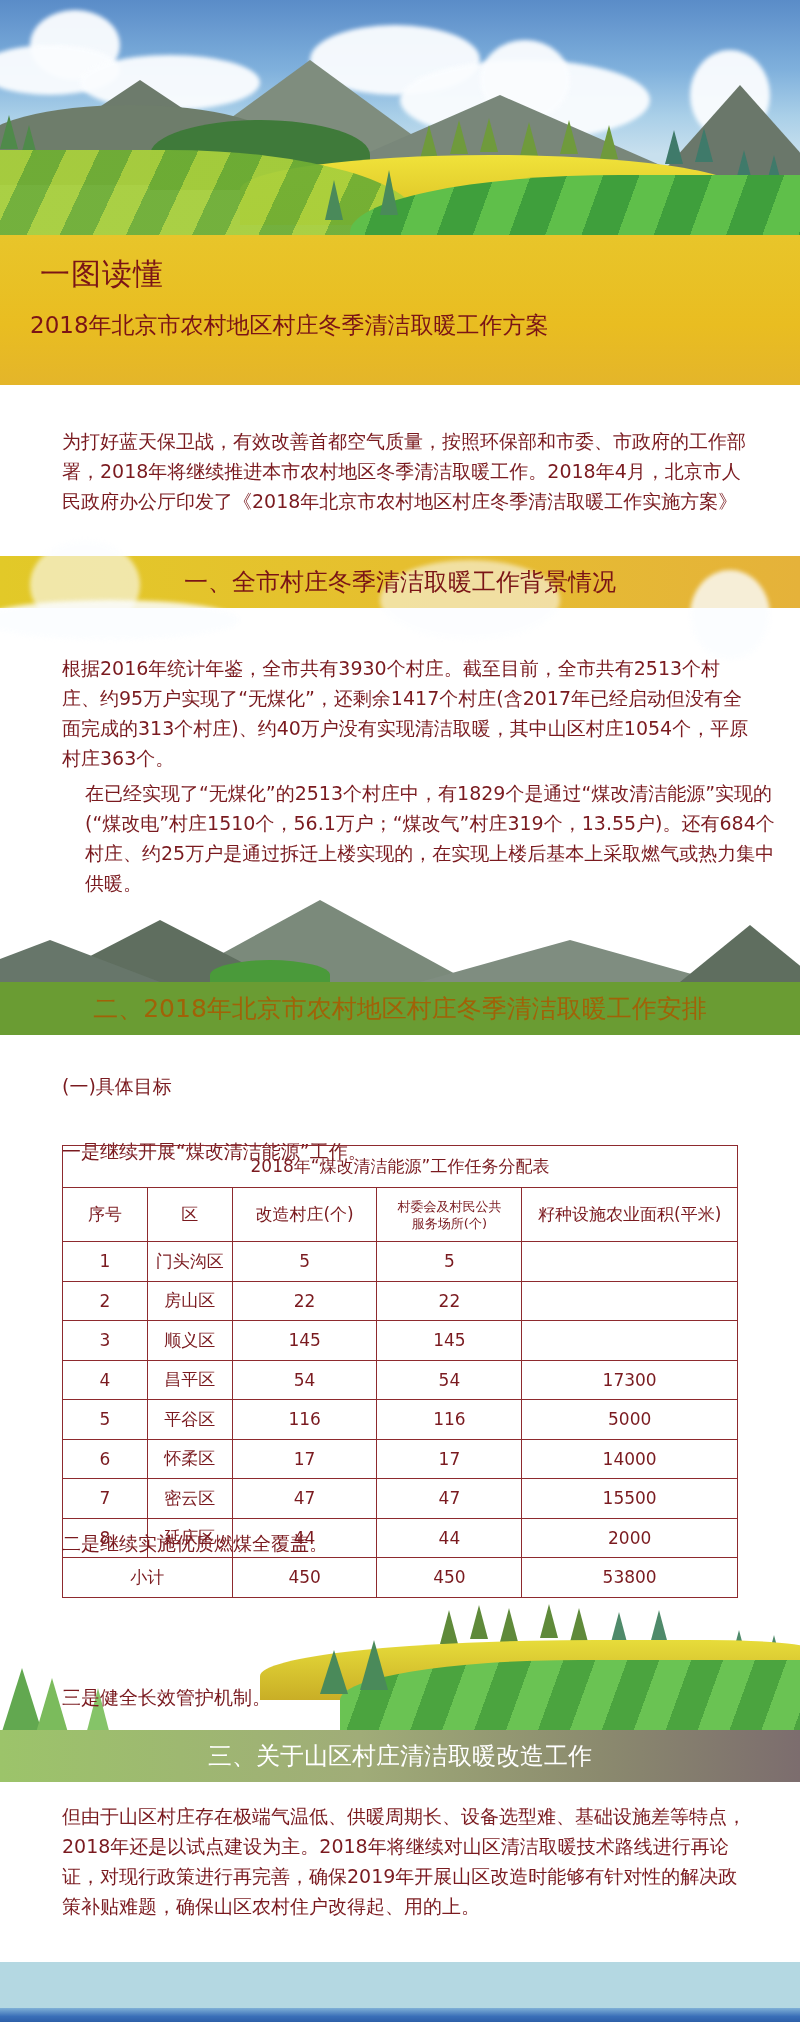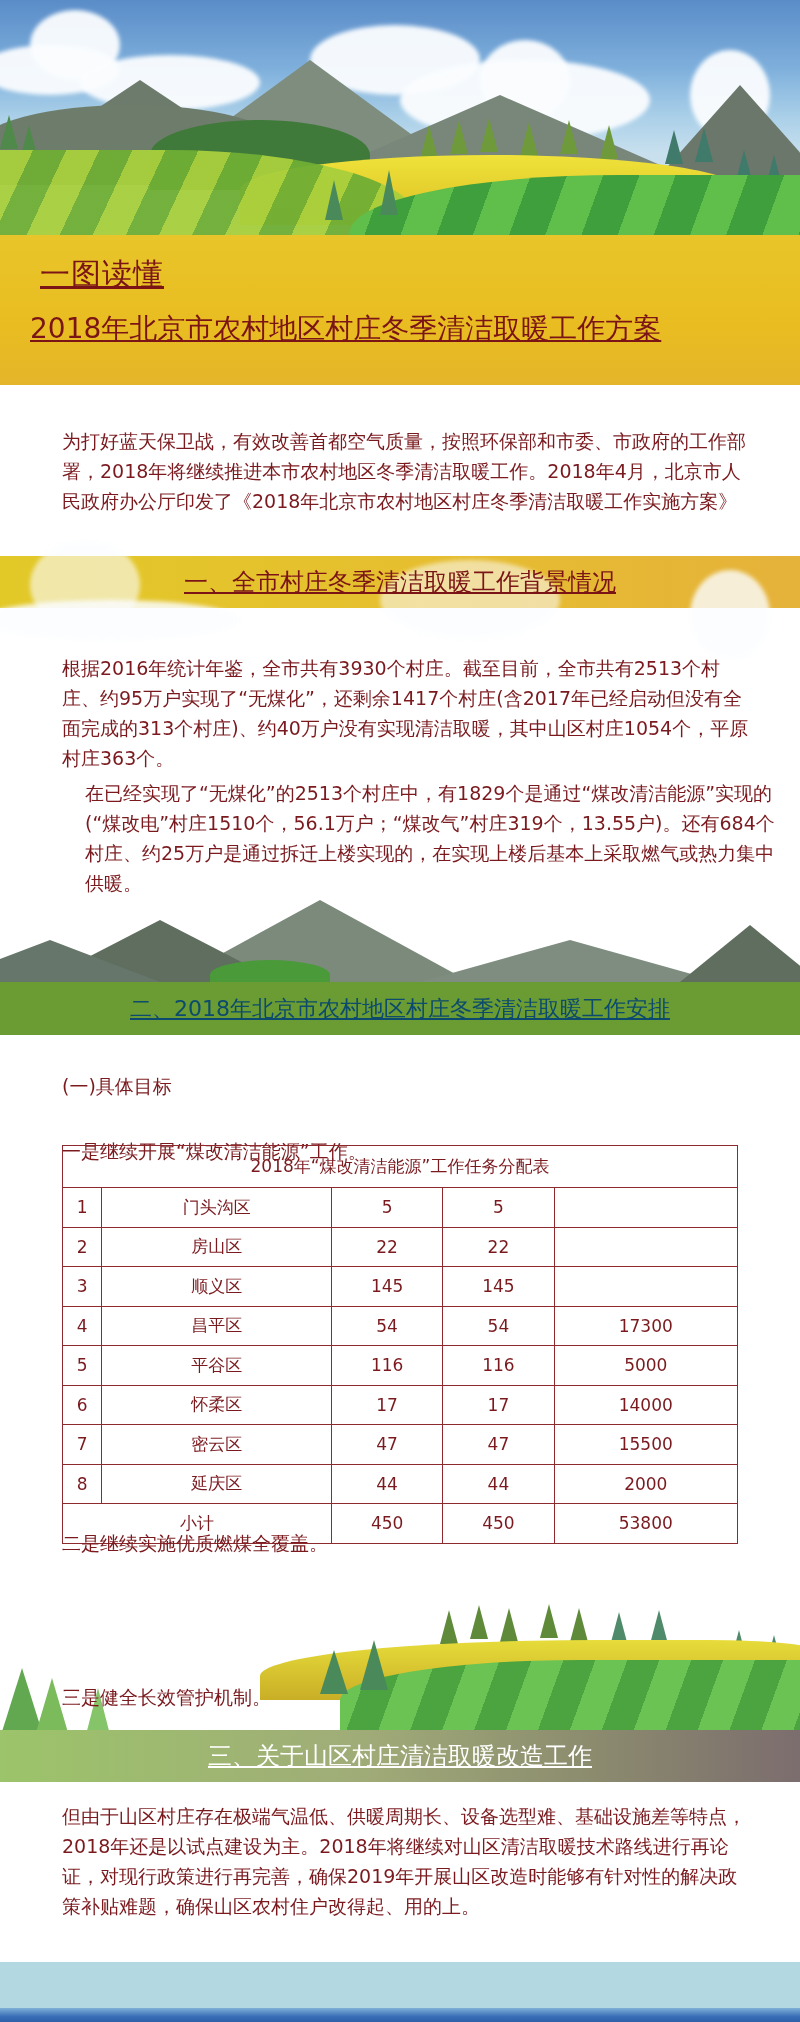--- a/index.html
+++ b/index.html
@@ -3,54 +3,54 @@
 <meta charset="utf-8">
 <style>
   * { margin: 0; padding: 0; box-sizing: border-box; }
   body {
     width: 800px; height: 2022px; overflow: hidden;
     background: #ffffff;
     font-family: "DejaVu Sans", "Liberation Sans", sans-serif;
     color: #7a1a1f;
     position: relative;
   }
-  .abs { position: absolute; text-decoration: underline; }
+  .abs { position: absolute; }
 
   
   .hero { left:0; top:0; width:800px; height:385px; overflow:hidden;
     background: linear-gradient(180deg, #5a8cc8 0%, #7fb0dc 18%, #a9cfe8 30%, #c8e0ee 40%); }
   .cloud { position:absolute; background:#fbfdff; border-radius:50%; filter: blur(2px); opacity:.95; }
   .mtn { position:absolute; width:0; height:0; border-style:solid; }
   .hill { position:absolute; border-radius:50% 50% 0 0; }
   .tree { position:absolute; width:0; height:0; border-left:9px solid transparent; border-right:9px solid transparent; border-bottom:34px solid #4f8a4a; }
   .field { position:absolute; left:0; top:235px; width:800px; height:150px;
     background: linear-gradient(180deg, #e8c52a 0%, #e9bd21 60%, #e4b52a 100%); }
   .stripes { position:absolute; left:0; top:150px; width:420px; height:120px;
     background: repeating-linear-gradient(115deg, #a8cf3c 0 30px, #6fae34 30px 60px);
     border-radius: 0 60% 0 0; opacity:.95; }
   .stripes2 { position:absolute; left:350px; top:175px; width:450px; height:95px;
     background: repeating-linear-gradient(110deg, #5fbf4a 0 34px, #3f9f3c 34px 68px);
     border-radius: 60% 0 0 0; }
   .yellowhill { position:absolute; left:240px; top:155px; width:500px; height:70px;
     background: linear-gradient(180deg,#f0e23a,#d9be22); border-radius: 50% 50% 0 0; }
 
   .hero-sub { left:40px; top:254px; font-size:30px; color:#7a1416; letter-spacing:1px; }
-  .hero-title { left:30px; top:310px; font-size:28px; color:#7a1416; letter-spacing:0px; white-space:nowrap; }
+  .hero-title { left:30px; top:310px; font-size:23px; color:#7a1416; letter-spacing:0px; white-space:nowrap; }
 
   
   .para { position:absolute; left:62px; width:690px; font-size:19px; line-height:30px; color:#7a1a1f; }
 
   
   .band1 { left:0; top:556px; width:800px; height:52px;
     background: linear-gradient(90deg, #e2c928 0%, #e6bf2f 50%, #e5b23a 100%); }
   .band1-title { left:0; top:556px; width:800px; height:52px; text-align:center; line-height:52px; font-size:24px; color:#7a1416; }
   .clouds1 { left:0; top:600px; width:800px; height:60px; }
 
   .band2 { left:0; top:982px; width:800px; height:53px; background:#6a9c33; }
-  .band2-title { left:0; top:982px; width:800px; height:61px; text-align:center; line-height:53px; font-size:22px; color:#0c4a6e; }
+  .band2-title { left:0; top:982px; width:800px; height:61px; text-align:center; line-height:53px; font-size:25px; color:#a16207; }
   .mtn2 { left:0; top:900px; width:800px; height:82px; overflow:hidden; }
 
   .band3 { left:0; top:1730px; width:800px; height:52px;
     background: linear-gradient(90deg, #9cc46a 0%, #a0ac78 45%, #8b8a6e 75%, #7c6d6e 100%); }
   .band3-title { left:0; top:1730px; width:800px; height:52px; text-align:center; line-height:52px; font-size:24px; color:#ffffff; }
 
   
   .tbl { position:absolute; left:62px; top:1145px; width:676px; border-collapse:collapse; color:#7a1a1f; }
   .tbl td, .tbl th { border:1.5px solid #8e2a2e; text-align:center; font-weight:normal; }
   .tbl .cap { height:42px; font-size:17px; }
@@ -130,20 +130,27 @@
 <div class="abs band2-title">二、2018年北京市农村地区村庄冬季清洁取暖工作安排</div>
 
 <p class="para" style="top:1071px;">(一)具体目标</p>
 <p class="para" style="top:1101px;margin-top:35px;">一是继续开展“煤改清洁能源”工作。</p>
 
 <table class="tbl">
   <tbody>
       <tr>
     <td class="cap" colspan="5">2018年“煤改清洁能源”工作任务分配表</td>
   </tr>
+  <tr class="hdr">
+    <th style="width:85px;">序号</th>
+    <th style="width:85px;">区</th>
+    <th style="width:145px;">改造村庄(个)</th>
+    <th class="small" style="width:145px;padding:0 18px;">村委会及村民公共服务场所(个)</th>
+    <th style="width:216px;">籽种设施农业面积(平米)</th>
+  </tr>
   <tr class="row">
     <td>1</td>
     <td>门头沟区</td>
     <td>5</td>
     <td>5</td>
     <td></td>
   </tr>
   <tr class="row">
     <td>2</td>
     <td>房山区</td>

